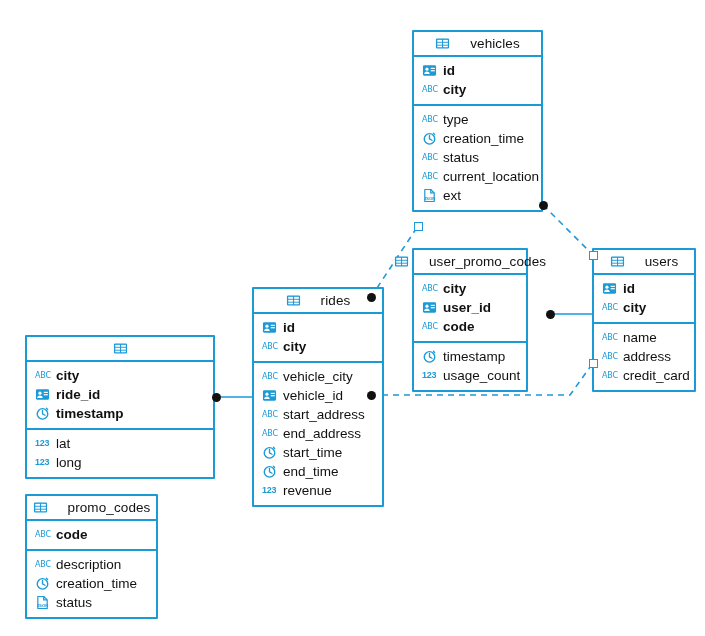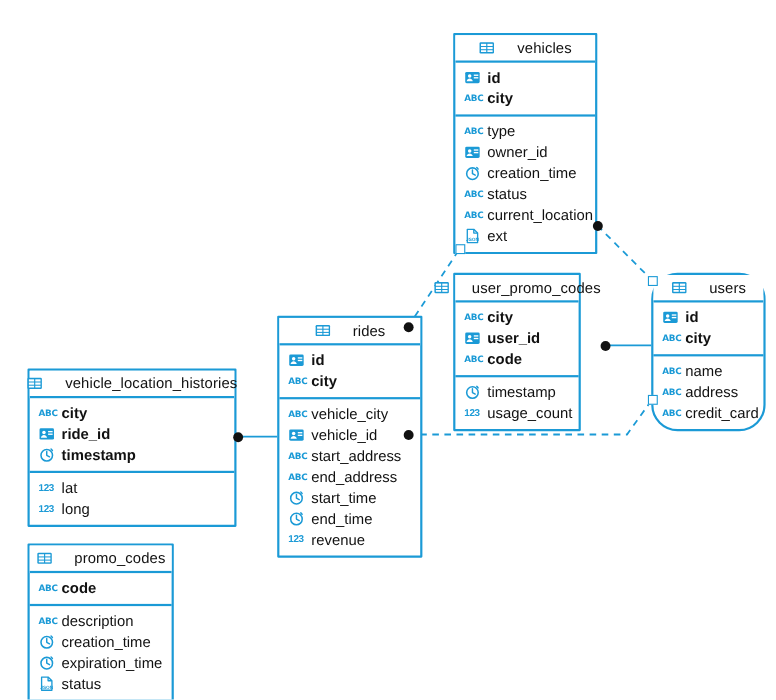--- a/index.html
+++ b/index.html
@@ -90,21 +90,21 @@
     height: 15px;
     flex: 0 0 15px;
     display: block;
   }
   .ico svg { display: block; }
 
   .ico-abc {
     width: 15px;
     flex: 0 0 15px;
     font-size: 8px;
-    font-weight: bold;
+    font-weight: normal;
     color: #1B9AD6;
     letter-spacing: -0.2px;
     line-height: 1;
     font-family: "DejaVu Sans", sans-serif;
     text-align: center;
   }
   .ico-num {
     width: 15px;
     flex: 0 0 15px;
     font-size: 9px;
@@ -183,32 +183,20 @@
           </div>
         </div>
         <div class="field-group">
           <div class="field">
             <span class="ico-abc">ABC</span>
             <span class="field-label">type</span>
           </div>
           <div class="field">
             <span class="ico">
               <svg viewBox="0 0 16 16" width="15" height="15">
-                <rect x="1" y="2.5" width="14" height="11" rx="1.4" fill="#1B9AD6"></rect>
-                <circle cx="5.3" cy="6.6" r="1.7" fill="#ffffff"></circle>
-                <path d="M2.3 11.6c0.45-1.8 1.6-2.6 3-2.6s2.55 0.8 3 2.6z" fill="#ffffff"></path>
-                <rect x="9.3" y="5.1" width="4.4" height="1.3" fill="#ffffff"></rect>
-                <rect x="9.3" y="7.6" width="4.4" height="1.3" fill="#ffffff"></rect>
-              </svg>
-            </span>
-            <span class="field-label">owner_id</span>
-          </div>
-          <div class="field">
-            <span class="ico">
-              <svg viewBox="0 0 16 16" width="15" height="15">
                 <circle cx="8" cy="8.4" r="5.6" fill="#ffffff" stroke="#1B9AD6" stroke-width="1.5"></circle>
                 <path d="M8 4.7 L8 8.4 L10.7 9.9" fill="none" stroke="#1B9AD6" stroke-width="1.4" stroke-linecap="round" stroke-linejoin="round"></path>
                 <path d="M12.2 2.4 a5.6 5.6 0 0 1 1.3 1.5" fill="none" stroke="#1B9AD6" stroke-width="1.4" stroke-linecap="round"></path>
               </svg>
             </span>
             <span class="field-label">creation_time</span>
           </div>
           <div class="field">
             <span class="ico-abc">ABC</span>
             <span class="field-label">status</span>
@@ -276,21 +264,21 @@
               </svg>
             </span>
             <span class="field-label">timestamp</span>
           </div>
           <div class="field">
             <span class="ico-num">123</span>
             <span class="field-label">usage_count</span>
           </div>
         </div>
       </div>
-      <div class="entity" style="left: 592px; top: 248px; width: 104px; border-radius: 24px;">
+      <div class="entity" style="left: 592px; top: 248px; width: 104px;">
         <div class="entity-header">
           <span class="ico">
             <svg viewBox="0 0 16 16" width="15" height="15">
               <rect x="1" y="2.6" width="14" height="10.8" rx="1.2" fill="#1B9AD6"></rect>
               <rect x="2.4" y="4.1" width="5.1" height="2.1" fill="#ffffff"></rect>
               <rect x="8.6" y="4.1" width="5.1" height="2.1" fill="#ffffff"></rect>
               <rect x="2.4" y="7.2" width="5.1" height="2.1" fill="#ffffff"></rect>
               <rect x="8.6" y="7.2" width="5.1" height="2.1" fill="#ffffff"></rect>
               <rect x="2.4" y="10.3" width="5.1" height="1.7" fill="#ffffff"></rect>
               <rect x="8.6" y="10.3" width="5.1" height="1.7" fill="#ffffff"></rect>
@@ -421,21 +409,20 @@
             <svg viewBox="0 0 16 16" width="15" height="15">
               <rect x="1" y="2.6" width="14" height="10.8" rx="1.2" fill="#1B9AD6"></rect>
               <rect x="2.4" y="4.1" width="5.1" height="2.1" fill="#ffffff"></rect>
               <rect x="8.6" y="4.1" width="5.1" height="2.1" fill="#ffffff"></rect>
               <rect x="2.4" y="7.2" width="5.1" height="2.1" fill="#ffffff"></rect>
               <rect x="8.6" y="7.2" width="5.1" height="2.1" fill="#ffffff"></rect>
               <rect x="2.4" y="10.3" width="5.1" height="1.7" fill="#ffffff"></rect>
               <rect x="8.6" y="10.3" width="5.1" height="1.7" fill="#ffffff"></rect>
             </svg>
           </span>
-          <span class="entity-title">vehicle_location_histories</span>
         </div>
         <div class="field-group">
           <div class="field pk">
             <span class="ico-abc">ABC</span>
             <span class="field-label">city</span>
           </div>
           <div class="field pk">
             <span class="ico">
               <svg viewBox="0 0 16 16" width="15" height="15">
                 <rect x="1" y="2.5" width="14" height="11" rx="1.4" fill="#1B9AD6"></rect>
@@ -501,30 +488,20 @@
                 <circle cx="8" cy="8.4" r="5.6" fill="#ffffff" stroke="#1B9AD6" stroke-width="1.5"></circle>
                 <path d="M8 4.7 L8 8.4 L10.7 9.9" fill="none" stroke="#1B9AD6" stroke-width="1.4" stroke-linecap="round" stroke-linejoin="round"></path>
                 <path d="M12.2 2.4 a5.6 5.6 0 0 1 1.3 1.5" fill="none" stroke="#1B9AD6" stroke-width="1.4" stroke-linecap="round"></path>
               </svg>
             </span>
             <span class="field-label">creation_time</span>
           </div>
           <div class="field">
             <span class="ico">
               <svg viewBox="0 0 16 16" width="15" height="15">
-                <circle cx="8" cy="8.4" r="5.6" fill="#ffffff" stroke="#1B9AD6" stroke-width="1.5"></circle>
-                <path d="M8 4.7 L8 8.4 L10.7 9.9" fill="none" stroke="#1B9AD6" stroke-width="1.4" stroke-linecap="round" stroke-linejoin="round"></path>
-                <path d="M12.2 2.4 a5.6 5.6 0 0 1 1.3 1.5" fill="none" stroke="#1B9AD6" stroke-width="1.4" stroke-linecap="round"></path>
-              </svg>
-            </span>
-            <span class="field-label">expiration_time</span>
-          </div>
-          <div class="field">
-            <span class="ico">
-              <svg viewBox="0 0 16 16" width="15" height="15">
                 <path d="M3 1.6 h6.3 L13 5.2 v9.2 H3 z" fill="#ffffff" stroke="#1B9AD6" stroke-width="1.3" stroke-linejoin="round"></path>
                 <path d="M9.3 1.6 v3.6 H13" fill="none" stroke="#1B9AD6" stroke-width="1.3" stroke-linejoin="round"></path>
                 <text x="8" y="13.1" fill="#1B9AD6" font-size="4.6" font-family="&quot;Liberation Sans&quot;, sans-serif" font-weight="bold" text-anchor="middle">JSON</text>
               </svg>
             </span>
             <span class="field-label">status</span>
           </div>
         </div>
       </div>
     </div>

